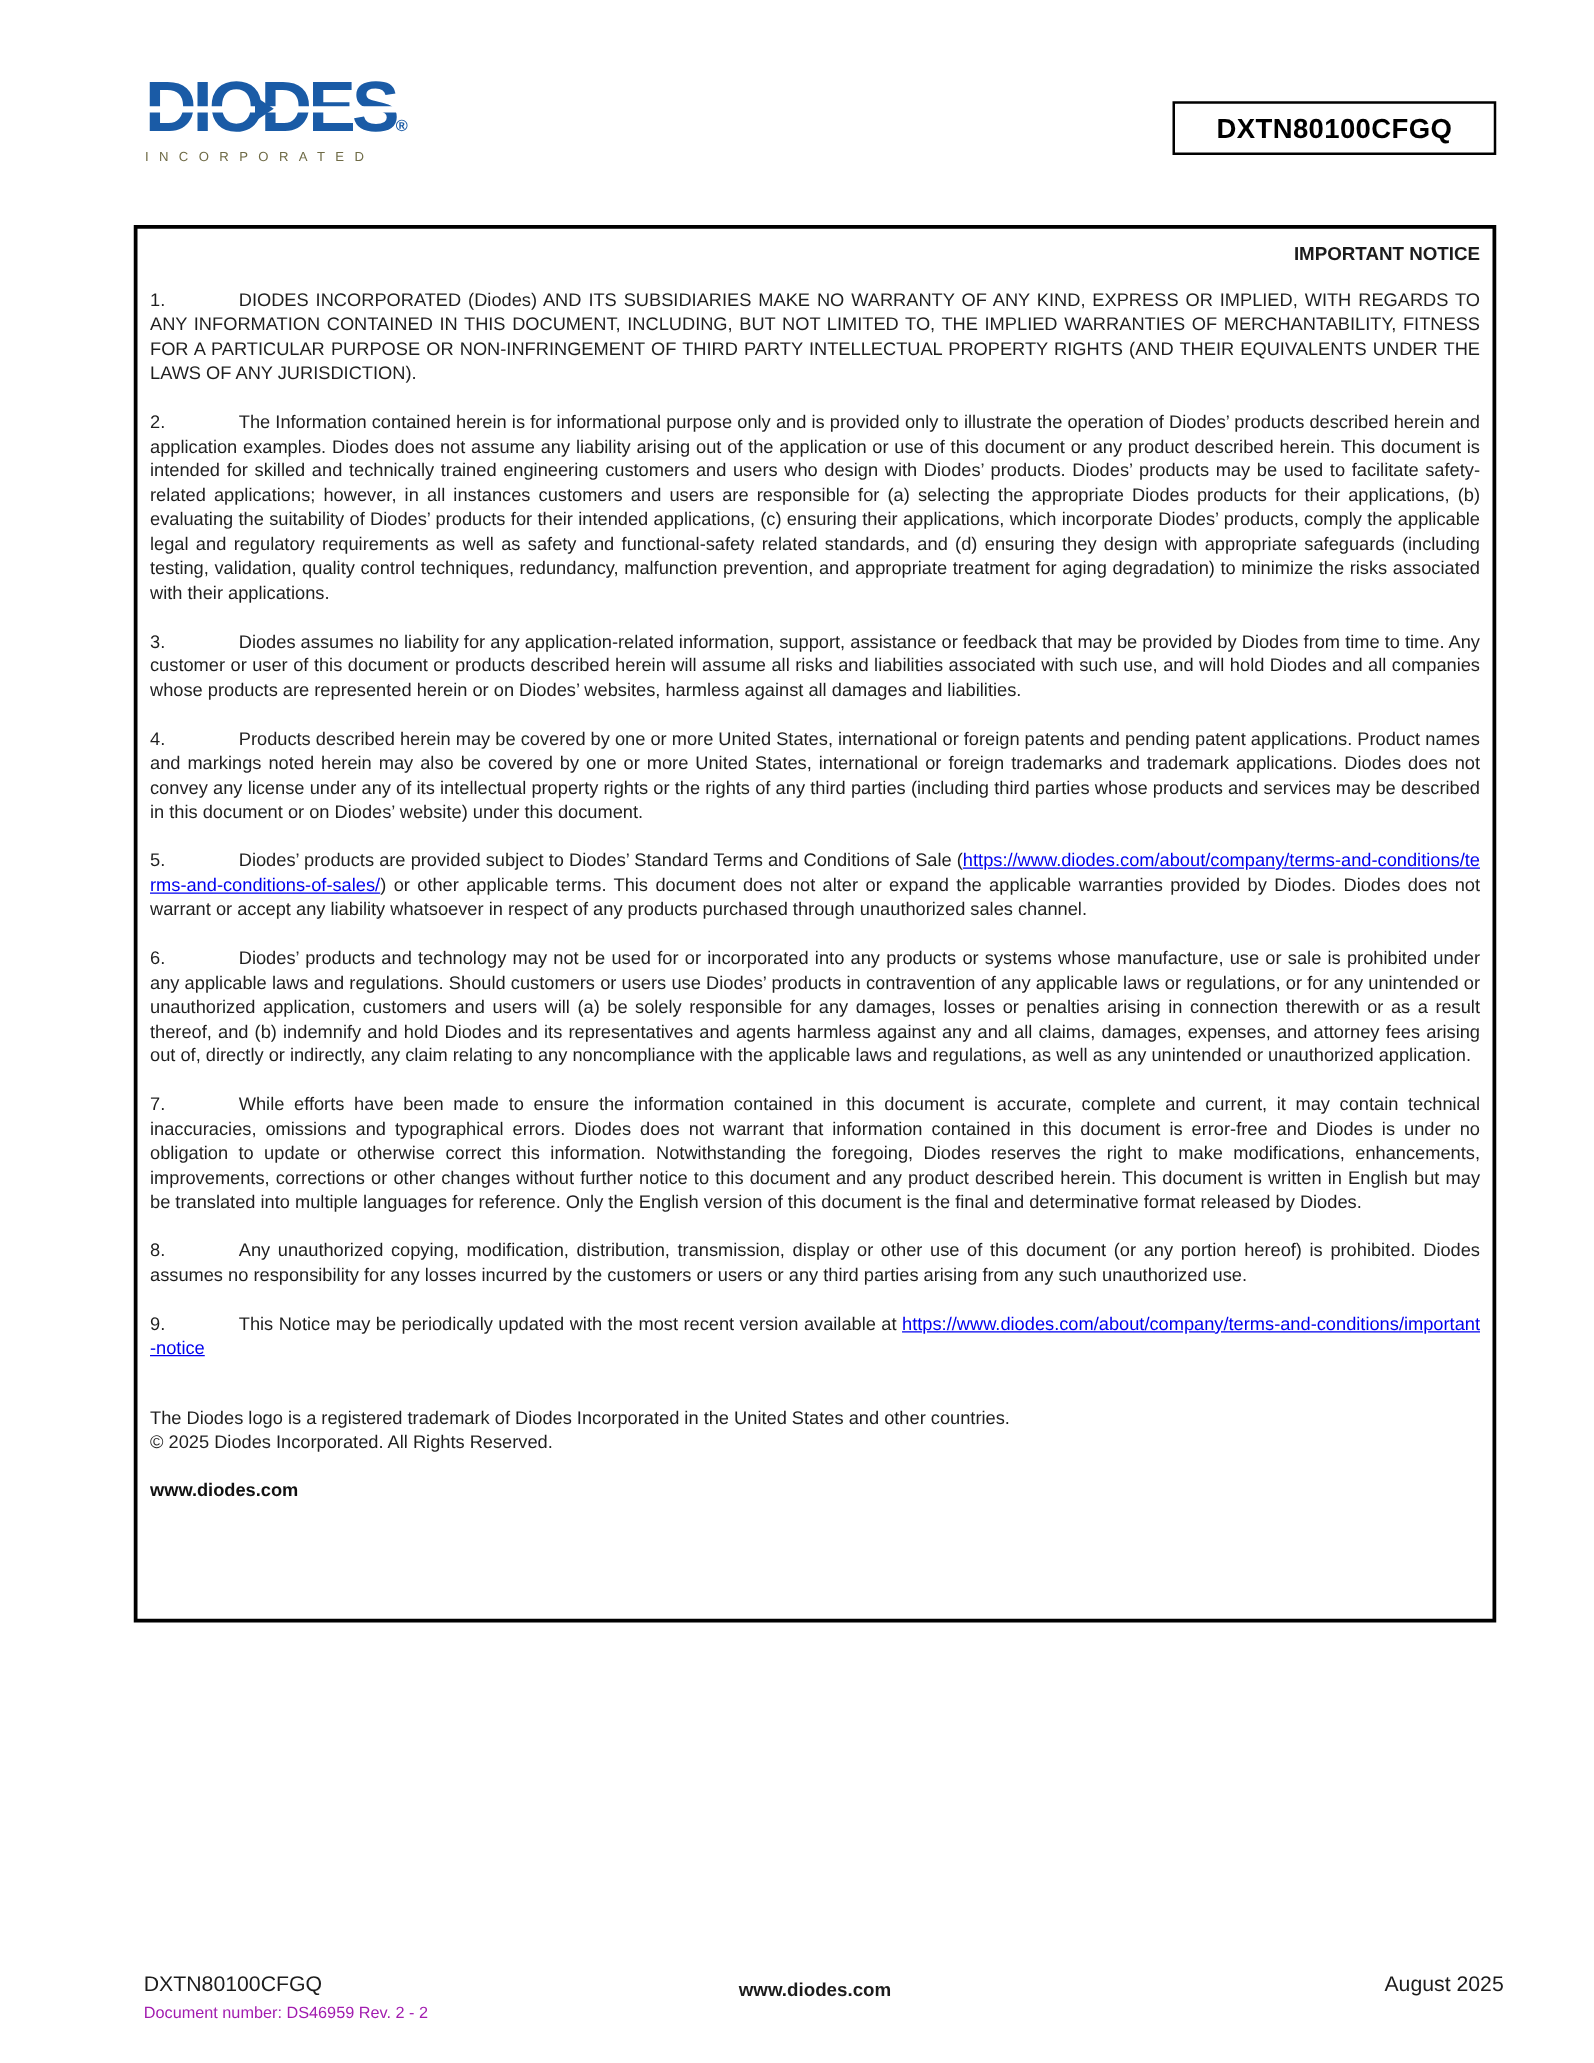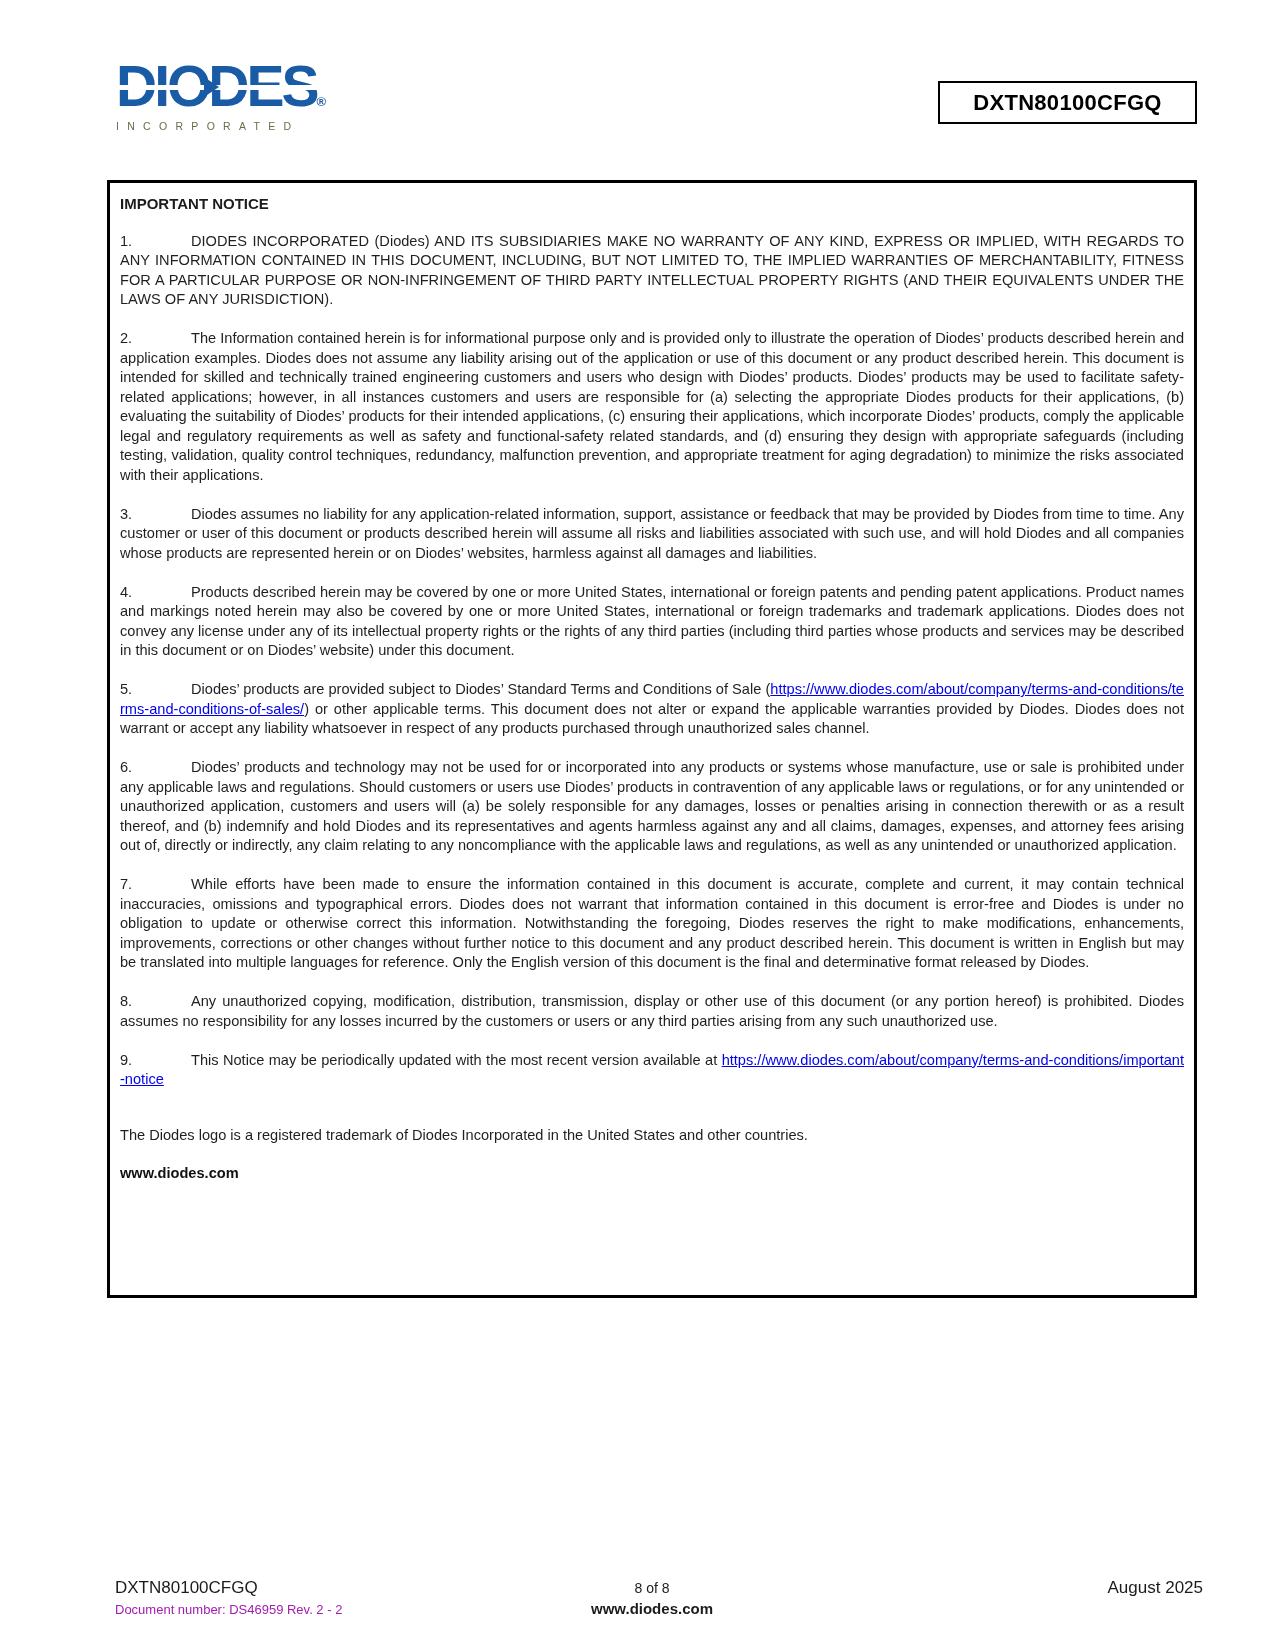--- a/index.html
+++ b/index.html
@@ -29,21 +29,21 @@
     border:2px solid #000;box-sizing:border-box;
     display:flex;align-items:center;justify-content:center;
     font-weight:bold;font-size:22px;color:#000;letter-spacing:0.3px;
   }
   
   .notice-box{
     position:absolute;left:107px;top:180px;width:1090px;height:1118px;
     border:3px solid #000;box-sizing:border-box;padding:8px 10px 0 10px;
     overflow:hidden;
   }
-  .notice-title{text-align:left;font-weight:bold;font-size:15px;margin:4px 0 0 0;}
+  .notice-title{text-align:right;font-weight:bold;font-size:15px;margin:4px 0 0 0;}
   .para{
     margin:19.5px 0 0 0;font-size:14.6px;line-height:19.5px;
     text-align:justify;color:#1f1f1f;
   }
   .pnum{display:inline-block;width:71px;}
   .link{color:#0000ee;text-decoration:underline;word-break:break-all;}
   .trademark{margin-top:36px;}
   .tm-line{font-size:14.6px;line-height:19.5px;color:#1f1f1f;}
   .box-site{margin-top:20px;font-weight:bold;font-size:14.6px;color:#111;}
   
@@ -89,30 +89,30 @@
   <p class="para"><span class="pnum">6.</span><span>Diodes’ products and technology may not be used for or incorporated into any products or systems whose manufacture, use or sale is prohibited under any applicable laws and regulations. Should customers or users use Diodes’ products in contravention of any applicable laws or regulations, or for any unintended or unauthorized application, customers and users will (a) be solely responsible for any damages, losses or penalties arising in connection therewith or as a result thereof, and (b) indemnify and hold Diodes and its representatives and agents harmless against any and all claims, damages, expenses, and attorney fees arising out of, directly or indirectly, any claim relating to any noncompliance with the applicable laws and regulations, as well as any unintended or unauthorized application.</span></p>
 
   <p class="para"><span class="pnum">7.</span><span>While efforts have been made to ensure the information contained in this document is accurate, complete and current, it may contain technical inaccuracies, omissions and typographical errors. Diodes does not warrant that information contained in this document is error-free and Diodes is under no obligation to update or otherwise correct this information. Notwithstanding the foregoing, Diodes reserves the right to make modifications, enhancements, improvements, corrections or other changes without further notice to this document and any product described herein. This document is written in English but may be translated into multiple languages for reference. Only the English version of this document is the final and determinative format released by Diodes.</span></p>
 
   <p class="para"><span class="pnum">8.</span><span>Any unauthorized copying, modification, distribution, transmission, display or other use of this document (or any portion hereof) is prohibited. Diodes assumes no responsibility for any losses incurred by the customers or users or any third parties arising from any such unauthorized use.</span></p>
 
   <p class="para"><span class="pnum">9.</span><span>This Notice may be periodically updated with the most recent version available at </span><a class="link" href="#">https://www.diodes.com/about/company/terms-and-conditions/important-notice</a><span></span></p>
 
   <div class="trademark">
     <div class="tm-line">The Diodes logo is a registered trademark of Diodes Incorporated in the United States and other countries.</div>
+    <div class="tm-line">© 2025 Diodes Incorporated. All Rights Reserved.</div>
   </div>
 
   <div class="box-site">www.diodes.com</div>
 </div>
 
 <div class="footer-left">
   <div class="f-part">DXTN80100CFGQ</div>
   <div class="f-doc">Document number: DS46959 Rev. 2 - 2</div>
 </div>
 
 <div class="footer-center">
-  <div class="f-page">8 of 8</div>
   <div class="f-site">www.diodes.com</div>
 </div>
 
 <div class="footer-right">
   <div class="f-date">August 2025</div>
 </div>
 
 </body></html>

